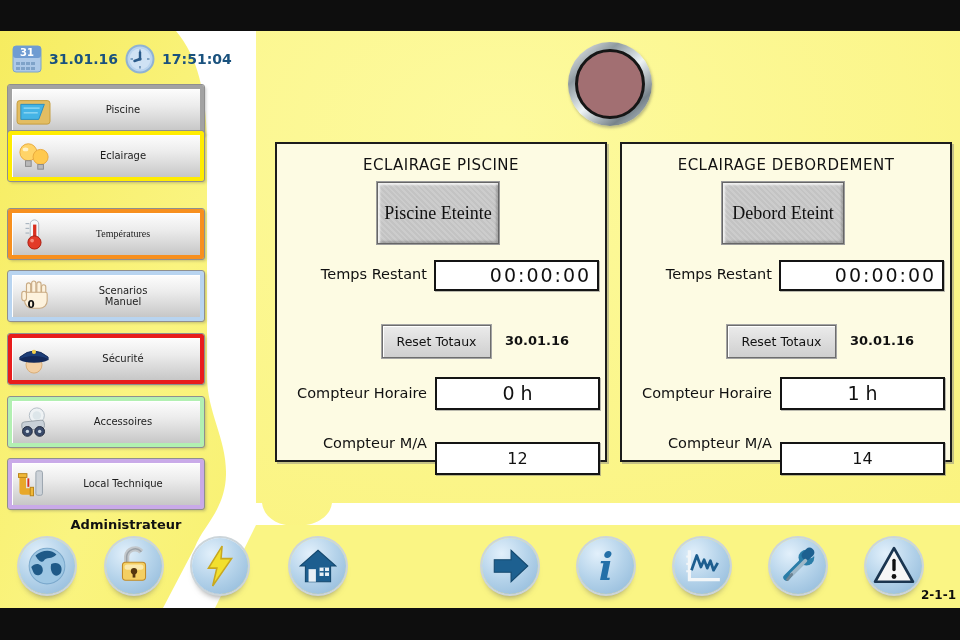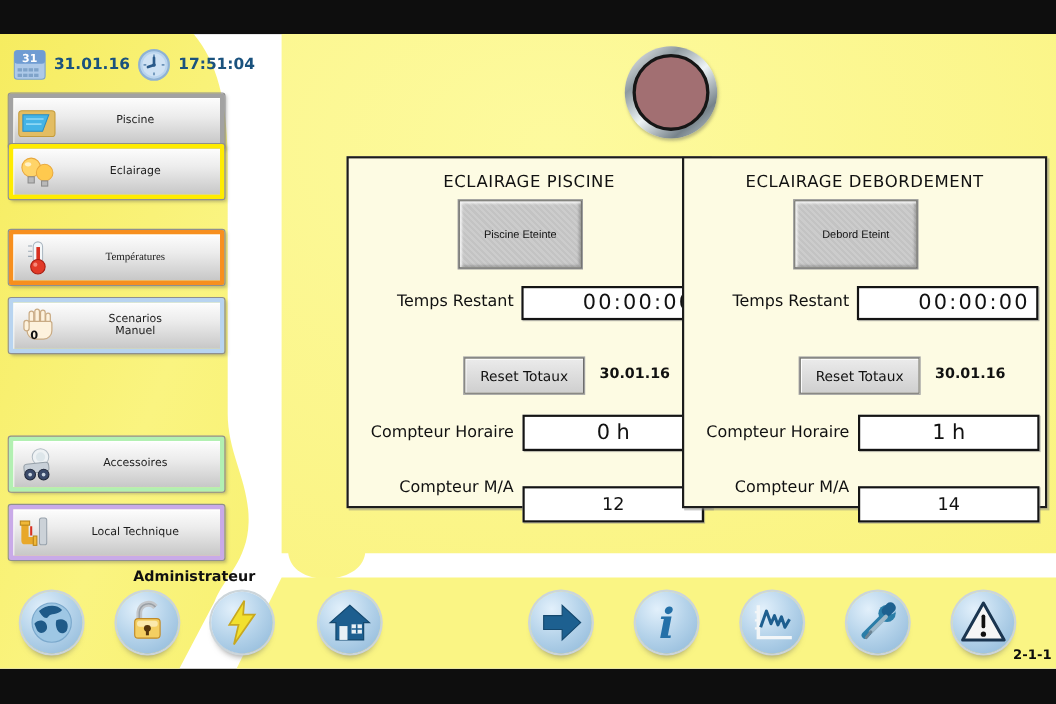--- a/index.html
+++ b/index.html
@@ -15,41 +15,41 @@
 
   
   .sb-btn{position:absolute;left:8px;width:196px;height:50px;box-sizing:border-box;
           border:4px solid #999;outline:1px solid #8f8f8f;border-radius:2px;
           background:linear-gradient(180deg,#fdfdfd 0%,#ececec 40%,#c7c7c7 100%);
           box-shadow:inset 1px 1px 0 #fff, 2px 2px 3px rgba(90,90,90,.35);
           display:flex;align-items:center;cursor:pointer;}
   .sb-ico{width:44px;height:40px;flex:0 0 44px;display:flex;align-items:center;justify-content:center;}
   .sb-lbl{flex:1;text-align:center;font-size:10px;color:#1c1c1c;white-space:pre-line;
           line-height:1.15;padding-right:10px;}
-  .admin{position:absolute;top:486px;left:20px;width:212px;text-align:right;
+  .admin{position:absolute;top:486px;left:20px;width:212px;text-align:center;
          font-size:13px;font-weight:bold;color:#111;}
 
   
   .lamp{position:absolute;top:11px;left:568px;width:84px;height:84px;border-radius:50%;
         background:linear-gradient(140deg,#ffffff 0%,#8e9aa0 28%,#eef4f6 52%,#76828a 78%,#cfd9dd 100%);
         box-shadow:1px 2px 3px rgba(90,90,90,.4);}
   .lamp-core{position:absolute;top:7px;left:7px;width:70px;height:70px;border-radius:50%;
              box-sizing:border-box;border:3px solid #161616;}
 
   
   .panel{position:absolute;top:111px;width:332px;height:320px;box-sizing:border-box;
          background:#fdfbe3;border:2px solid #1c1c1c;box-shadow:2px 2px 0 rgba(130,130,130,.45);}
-  .panel.left{left:275px;margin-left:40px;} .panel.right{left:620px;}
+  .panel.left{left:275px;} .panel.right{left:620px;}
   .p-title{position:absolute;top:12px;left:0;width:100%;text-align:center;
            font-size:15px;letter-spacing:.5px;color:#111;}
-  .state-btn{position:absolute;top:38px;left:100px;width:112px;height:62px;box-sizing:border-box;
+  .state-btn{position:absolute;top:38px;left:100px;width:122px;height:62px;box-sizing:border-box;
              border:1px solid #666;
              background:repeating-linear-gradient(45deg,#c3c3c3 0 2px,#cccccc 2px 4px);
              box-shadow:0 0 0 1px #9b9b9b, inset 2px 2px 2px rgba(255,255,255,.75), inset -2px -2px 2px rgba(0,0,0,.18);
-             font-size:10px;color:#111;cursor:pointer;font-family:Liberation Sans, sans-serif;}
+             font-size:18px;color:#111;cursor:pointer;font-family:Liberation Serif, serif;}
   .row-lbl{position:absolute;left:4px;width:146px;text-align:right;font-size:14.5px;color:#111;}
   .field{position:absolute;box-sizing:border-box;background:#fff;border:2px solid #141414;
          box-shadow:1px 1px 0 rgba(120,120,120,.5);text-align:center;color:#111;}
   .f-temps{top:116px;left:157px;width:165px;height:31px;font-size:19px;line-height:27px;letter-spacing:2px;padding-left:48px;}
   .l-temps{top:122px;}
   .reset-btn{position:absolute;top:181px;left:105px;width:109px;height:33px;box-sizing:border-box;
              border:1px solid #6d6d6d;background:linear-gradient(180deg,#ebebeb,#cfcfcf);
              box-shadow:0 0 0 1px #a4a4a4, inset 1px 1px 0 #fff;
              font-size:12.5px;color:#111;cursor:pointer;font-family:inherit;}
   .reset-date{position:absolute;top:189px;left:228px;font-size:13px;font-weight:bold;color:#111;}
@@ -178,20 +178,31 @@
             <path d="M12,13 h20 a2,2 0 0 1 2,2 v7 a8,8 0 0 1 -8,8 h-8 a8,8 0 0 1 -8,-8 v-4 z"></path>
             <rect x="7" y="12" width="5" height="10" rx="2.5"></rect>
           </g>
           <text x="13" y="30" font-size="11" font-weight="bold" fill="#111">0</text>
         </svg>
         </span>
       <span class="sb-lbl">Scenarios
 Manuel</span>
     </div>
 
+    <div class="sb-btn" style="top: 303px; border-color: rgb(232, 28, 28);">
+      <span class="sb-ico">
+        <svg viewBox="0 0 40 34" width="38" height="32">
+          <ellipse cx="20" cy="23" rx="8.5" ry="9" fill="#f2cfa4" stroke="#d9ab72"></ellipse>
+          <path d="M5,15 Q20,2 35,15 L35,18 Q20,11 5,18 Z" fill="#1d3e78" stroke="#132a58"></path>
+          <ellipse cx="20" cy="17.5" rx="14.5" ry="3.5" fill="#13295a"></ellipse>
+          <circle cx="20" cy="9.5" r="2.2" fill="#f5d04a"></circle>
+        </svg>
+        </span>
+      <span class="sb-lbl">Sécurité</span>
+    </div>
 
     <div class="sb-btn" style="top: 366px; border-color: rgb(178, 240, 178);">
       <span class="sb-ico">
         <svg viewBox="0 0 40 34" width="38" height="32">
           <circle cx="23" cy="10" r="8" fill="#eef2f4" stroke="#b2bcc4"></circle>
           <circle cx="23" cy="10" r="4.5" fill="#dde6ea"></circle>
           <rect x="7" y="16" width="24" height="9" rx="3" fill="#c8d0d8" stroke="#96a0a8" transform="rotate(-6 19 20)"></rect>
           <circle cx="13" cy="27" r="5.2" fill="#3a4a6a" stroke="#20283a"></circle>
           <circle cx="26" cy="27" r="5.2" fill="#3a4a6a" stroke="#20283a"></circle>
           <circle cx="13" cy="27" r="1.8" fill="#c8d4e0"></circle>

